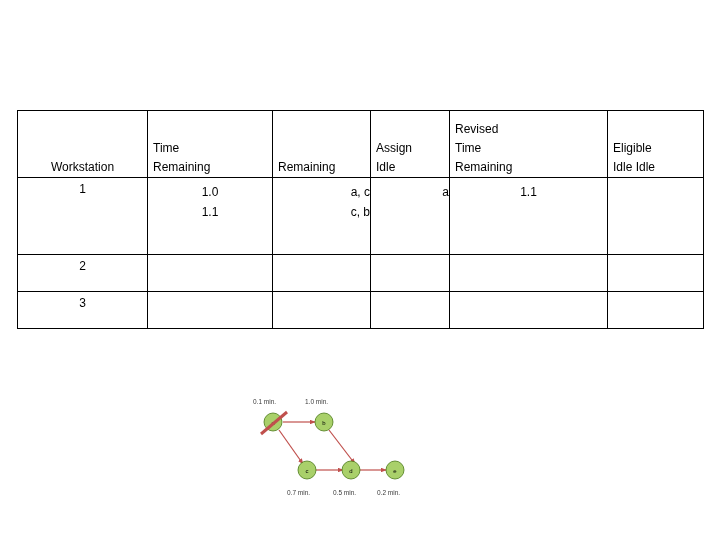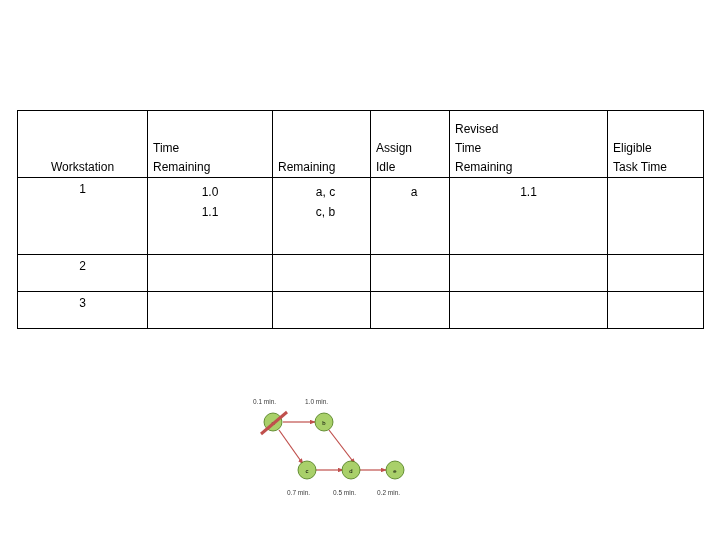--- a/index.html
+++ b/index.html
@@ -50,21 +50,21 @@
   .c-tr   { width: 125px; }
   .c-el   { width: 98px; }
   .c-at   { width: 79px; }
   .c-rtr  { width: 158px; }
   .c-sit  { width: 96px; }
 
   .row1 td { height: 72px; padding-top: 4px !important; }
   .row-sm td { height: 32px; padding-top: 4px !important; }
 
   .ctr { text-align: center; }
-  .lft { text-align: center; padding-left: 8px !important; }
+  .lft { text-align: right; padding-left: 8px !important; }
   .val-line { display: block; line-height: 20px; }
 
   
   #diagram {
     position: absolute;
     left: 243px;
     top: 382px;
     width: 200px;
     height: 128px;
   }
@@ -111,21 +111,21 @@
           <span class="l1">Assign</span>
           <span class="l2">Idle</span>
         </th>
         <th class="hdr-cell">
           <span class="l1">Revised</span>
           <span class="l2">Time</span>
           <span class="l2">Remaining</span>
         </th>
         <th class="hdr-cell">
           <span class="l1">Eligible</span>
-          <span class="l2">Task Time</span>
+          <span class="l2">Idle Idle</span>
         </th>
       </tr>
     </thead>
     <tbody>
       <tr class="row1">
         <td class="ctr">1</td>
         <td class="ctr">
           <span class="val-line">1.0</span>
           <span class="val-line">1.1</span>
         </td>

